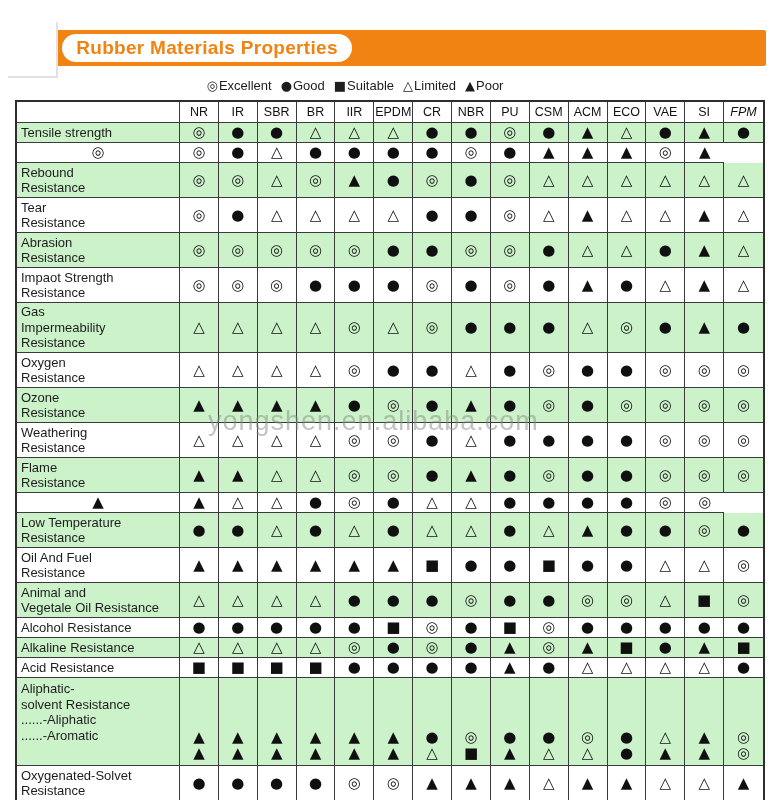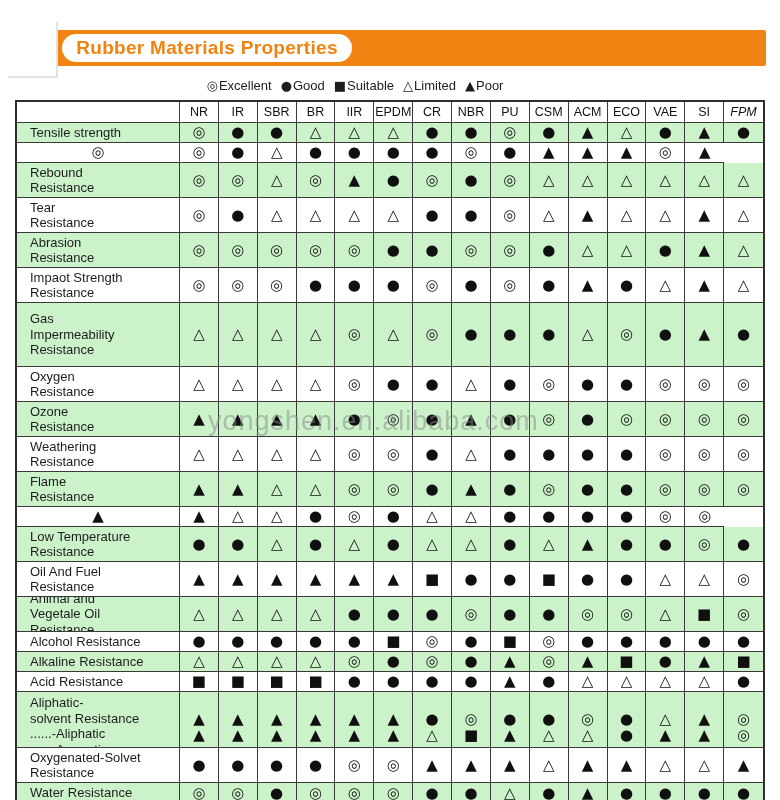--- a/index.html
+++ b/index.html
@@ -19,28 +19,28 @@
   .legend { position: absolute; left: 0; top: 53px; width: 710px; height: 20px;
             display: flex; justify-content: center; align-items: center; gap: 9px;
             font-size: 13px; color: #1d1d1d; }
   .lg-item { display: flex; align-items: center; }
   .lg-sym { font-family: "DejaVu Sans", sans-serif; font-size: 13px; margin-right: 1px; }
 
   .rubber-table { position: absolute; left: 15px; top: 78px; width: 750px;
                   border: 2px solid #2e2e2e; background: #fff; z-index: 1; }
   .trow { display: grid; grid-template-columns: 163px repeat(15, 1fr); }
   .rhh { height: 21px; } .rh1 { height: 20px; } .rh2 { height: 35px; }
-  .rh3 { height: 64px; } .rhd { height: 56px; }
+  .rh3 { height: 50px; } .rhd { height: 88px; }
   .cell { border-right: 1px solid #3a3a3a; border-bottom: 1px solid #3a3a3a;
           display: flex; align-items: center; justify-content: center; overflow: hidden; }
   .trow .cell:last-child { border-right: none; font-style: italic; }
   .rubber-table .trow:last-child .cell { border-bottom: none; }
   .hcell { font-size: 12.5px; color: #111; background: #fff; }
   .lcell { flex-direction: column; align-items: flex-start; justify-content: center;
-           padding: 2px 13px; font-size: 13px; line-height: 15.5px; color: #1d1d1d; }
+           padding: 2px 4px; font-size: 13px; line-height: 15.5px; color: #1d1d1d; }
   .lcell.top { justify-content: flex-start; padding-top: 3px; }
   .scell { font-family: "DejaVu Sans", sans-serif; font-size: 15px; color: #101010; line-height: 1; }
   .scell.dcol { flex-direction: column; justify-content: flex-end; padding-bottom: 4px; }
   .dsym { height: 16px; display: flex; align-items: center; justify-content: center; line-height: 16px; }
   .bg-green { background: #ccf2ca; }
   .bg-white { background: #fff; }
 
   .watermark { position: absolute; left: 208px; top: 384px; font-size: 27px;
                color: rgba(135,135,135,.5); letter-spacing: 1px; z-index: 4;
                pointer-events: none; white-space: nowrap; }

